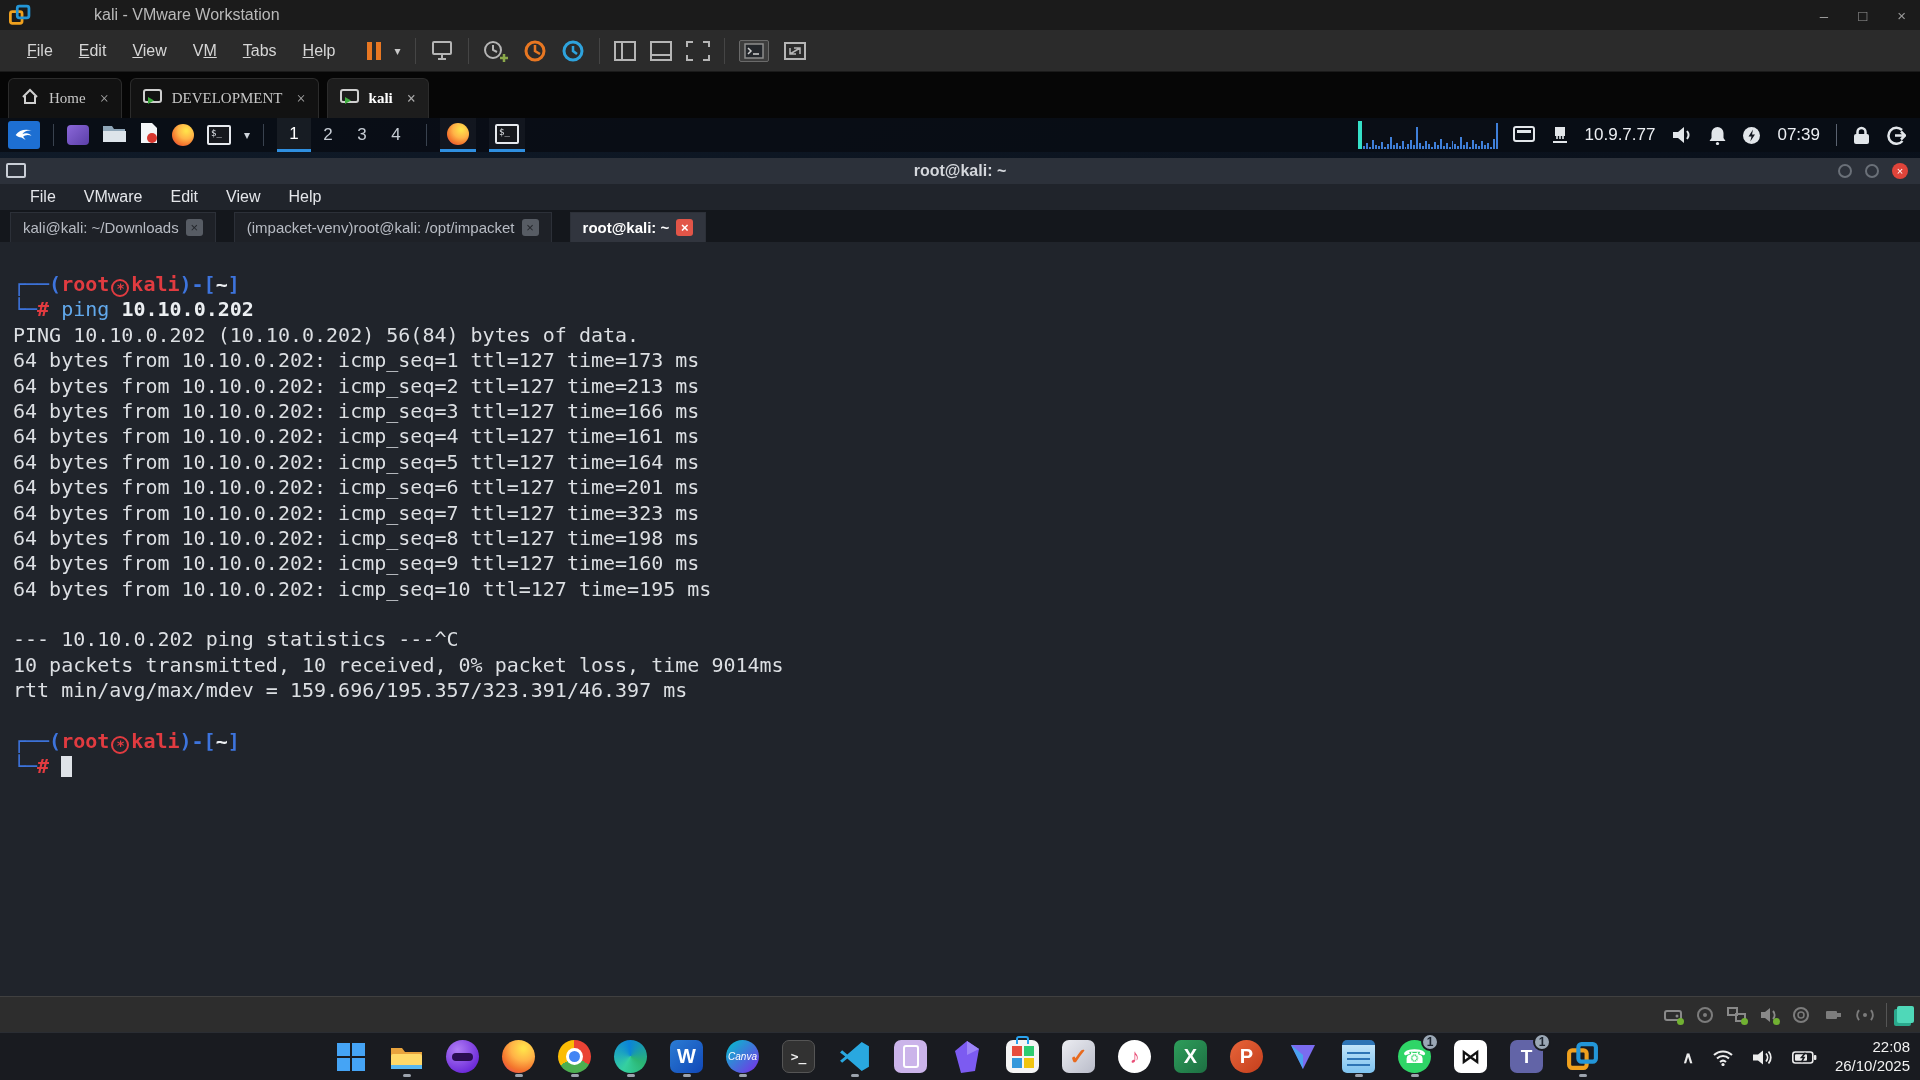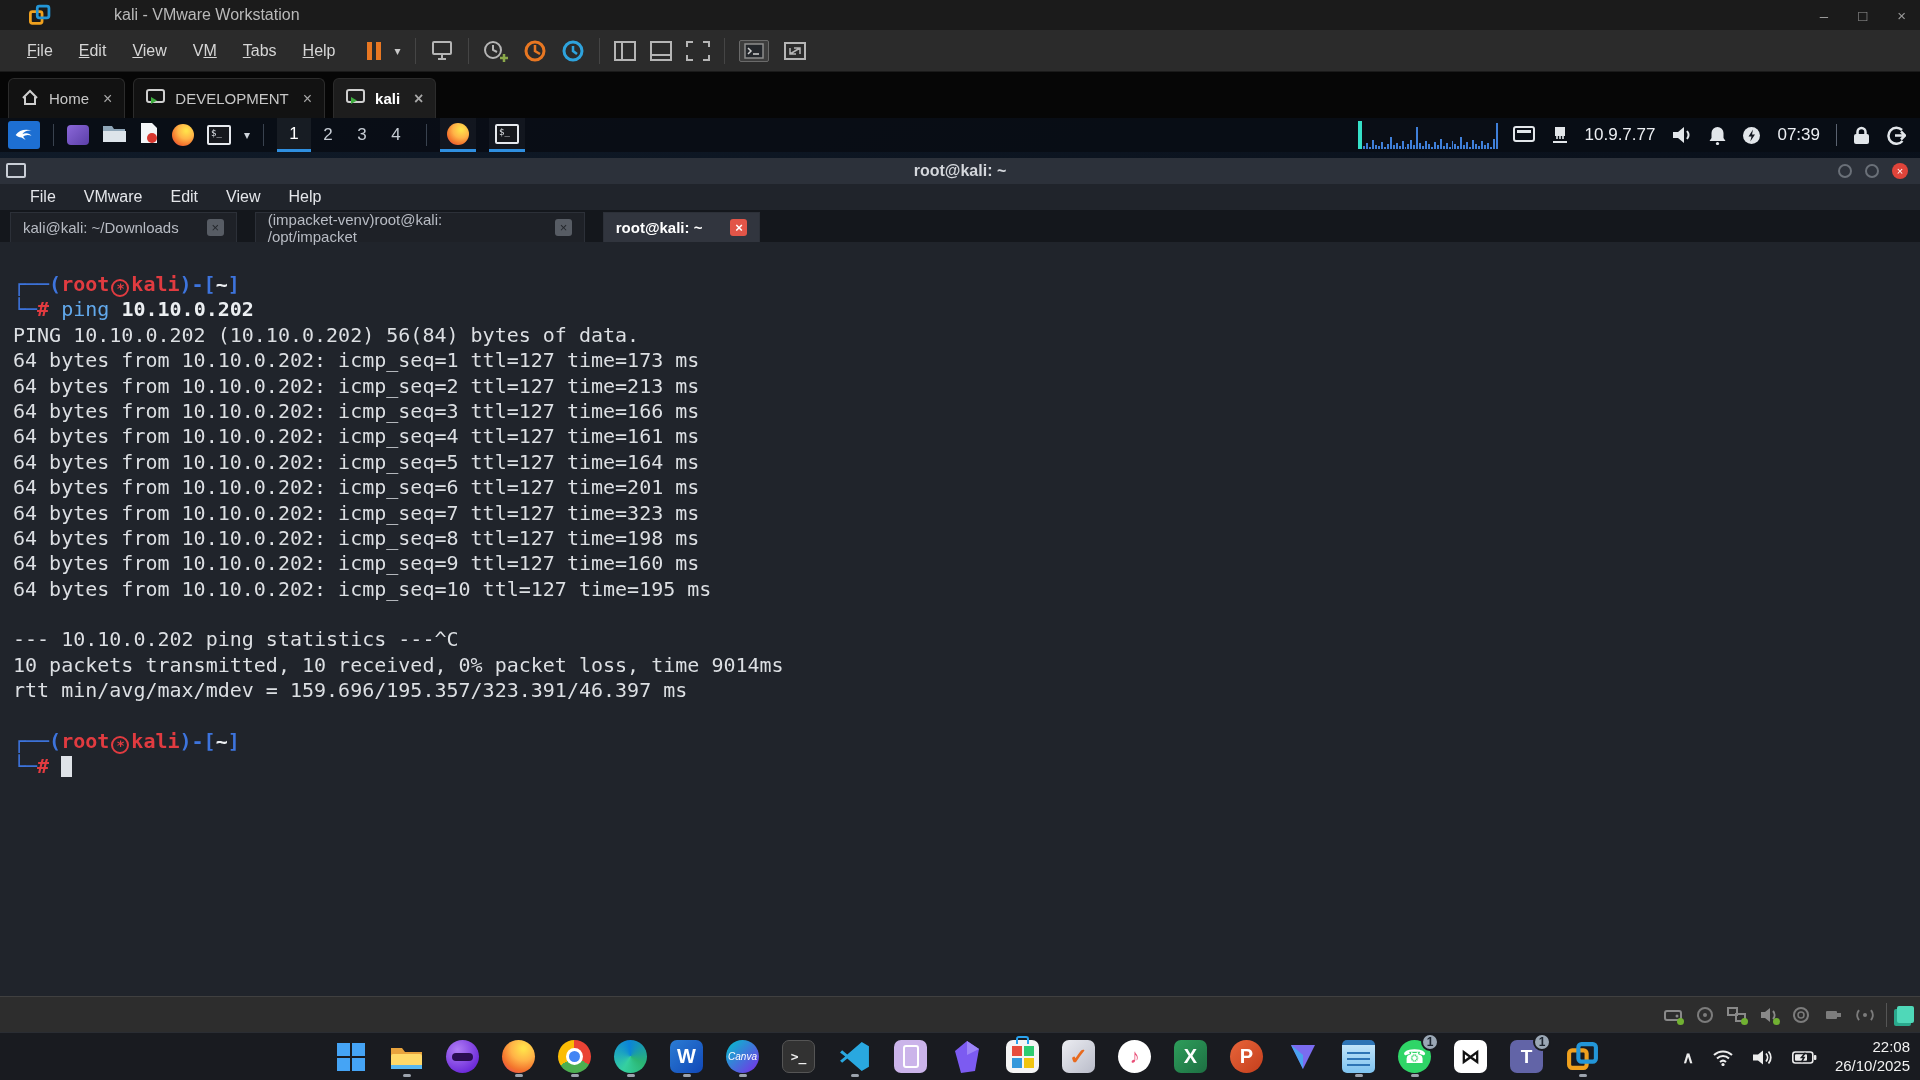--- a/index.html
+++ b/index.html
@@ -1,39 +1,39 @@
 <!DOCTYPE html>
 <html><head>
 <meta charset="utf-8">
 <style>
   html,body{margin:0;padding:0;background:#000;}
   *{box-sizing:border-box;}
   .screen{width:1920px;height:1080px;position:relative;overflow:hidden;background:#05070c;font-family:"Liberation Sans",sans-serif;}
 
   
-  .vm-titlebar{position:absolute;left:0;top:0;width:1920px;height:30px;background:#1b1b1b;display:flex;align-items:center;padding-left:28px;}
+  .vm-titlebar{position:absolute;left:0;top:0;width:1920px;height:30px;background:#1b1b1b;display:flex;align-items:center;padding-left:8px;}
   .vm-logo{width:24px;height:24px;display:flex;align-items:center;justify-content:center;}
   .vm-title{color:#b9b9b9;font-size:16px;margin-left:62px;}
   .winctl{position:absolute;right:14px;top:0;height:30px;display:flex;align-items:center;gap:30px;color:#9a9a9a;font-size:15px;}
   .winctl span{cursor:default;}
 
   
   .vm-menubar{position:absolute;left:0;top:30px;width:1920px;height:42px;background:#2b2b2b;border-bottom:1px solid #1a1a1a;display:flex;align-items:center;}
   #vm-menu{display:flex;align-items:center;padding-left:14px;}
   .vm-menu-item{color:#d6d6d6;font-size:16px;padding:0 13px;}
   .vm-toolbar{display:flex;align-items:center;margin-left:18px;gap:14px;}
   .tb-sep{width:1px;height:26px;background:#454545;}
   .pause-ic{display:flex;gap:4px;}
   .pause-ic i{display:block;width:5px;height:18px;background:#e87722;}
   .chev{color:#c9c9c9;font-size:12px;}
   .tool-ic{display:flex;align-items:center;justify-content:center;}
   .tool-btn-pressed{border:1px solid #6a6a6a;background:#3d3d3d;border-radius:2px;padding:2px 4px;}
 
   
-  .vm-tabbar{position:absolute;left:0;top:72px;width:1920px;height:46px;background:#060606;display:flex;align-items:flex-end;padding-left:8px;gap:8px;}
+  .vm-tabbar{position:absolute;left:0;top:72px;width:1920px;height:46px;background:#060606;display:flex;align-items:flex-end;padding-left:8px;gap:8px;font-family:Liberation Serif, serif;}
   .vtab{height:40px;display:flex;align-items:center;gap:10px;padding:0 12px;background:#121212;border:1px solid #2c2c2c;border-bottom:none;border-radius:6px 6px 0 0;color:#c7c7c7;font-size:15px;}
   .vtab.active{background:#1d1d1d;color:#fff;font-weight:bold;}
   .vtab .vclose{color:#a8a8a8;font-size:16px;margin-left:4px;}
 
   
   .guest{position:absolute;left:0;top:118px;width:1920px;height:878px;background:linear-gradient(160deg,#101b29 0%,#0a111c 40%,#070c14 100%);}
 
   
   .kali-panel{position:absolute;left:0;top:0;width:1920px;height:34px;background:rgba(9,13,21,0.92);display:flex;align-items:center;padding:0 8px;}
   .kp-left{display:flex;align-items:center;gap:13px;}
@@ -54,21 +54,21 @@
   .terminal{position:absolute;left:0;top:40px;width:1920px;height:838px;background:#20242b;}
   .term-titlebar{position:relative;height:26px;background:#2c313a;display:flex;align-items:center;justify-content:center;}
   .term-title{color:#d4d7dc;font-size:16px;font-weight:bold;}
   .term-wicon{position:absolute;left:6px;top:5px;width:20px;height:15px;border:2px solid #c9ced6;border-radius:2px;}
   .term-circles{position:absolute;right:12px;top:0;height:26px;display:flex;align-items:center;gap:13px;}
   .tcirc{width:14px;height:14px;border-radius:50%;border:2px solid #6a7078;}
   .tcirc.close{border:none;background:#e0443a;color:#fff;font-size:11px;display:flex;align-items:center;justify-content:center;width:16px;height:16px;}
   .term-menubar{height:26px;background:#20242b;display:flex;align-items:center;padding-left:16px;}
   .tmenu-item{color:#e4e6ea;font-size:16px;padding:0 14px;}
   .term-tabbar{height:32px;background:#14171c;display:flex;align-items:flex-end;padding-left:10px;gap:18px;}
-  .ttab{height:30px;display:flex;align-items:center;gap:28px;padding:0 12px;background:#1e2127;border:1px solid #2c3038;border-bottom:none;color:#b8bcc4;font-size:15px;max-width:330px;}
+  .ttab{height:30px;display:flex;align-items:center;gap:7px;padding:0 12px;background:#1e2127;border:1px solid #2c3038;border-bottom:none;color:#b8bcc4;font-size:15px;max-width:330px;}
   .ttab.active{background:#31353e;color:#fff;font-weight:bold;}
   .tclose{width:17px;height:17px;border-radius:3px;background:#575c64;color:#23262b;font-size:13px;display:flex;align-items:center;justify-content:center;}
   .tclose.active{background:#e25548;color:#fff;}
 
   
   #term-out{padding:30px 0 0 13px;font-family:"DejaVu Sans Mono",monospace;font-size:20px;line-height:25.4px;white-space:pre;}
   .tline{height:25.4px;}
   .c-fb{color:#3d74dd;font-weight:bold;}
   .c-rb{color:#e13b40;font-weight:bold;}
   .c-cm{color:#62a9ec;}

